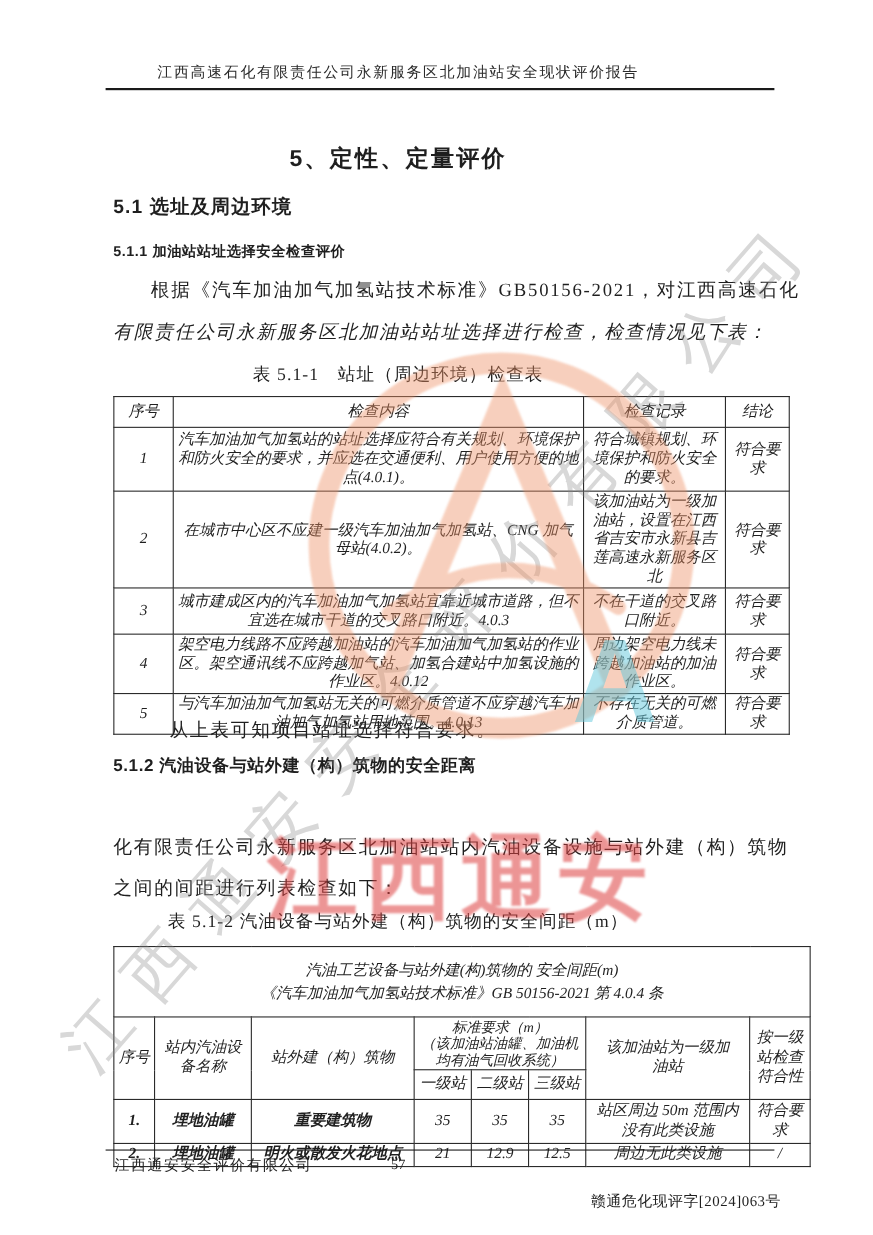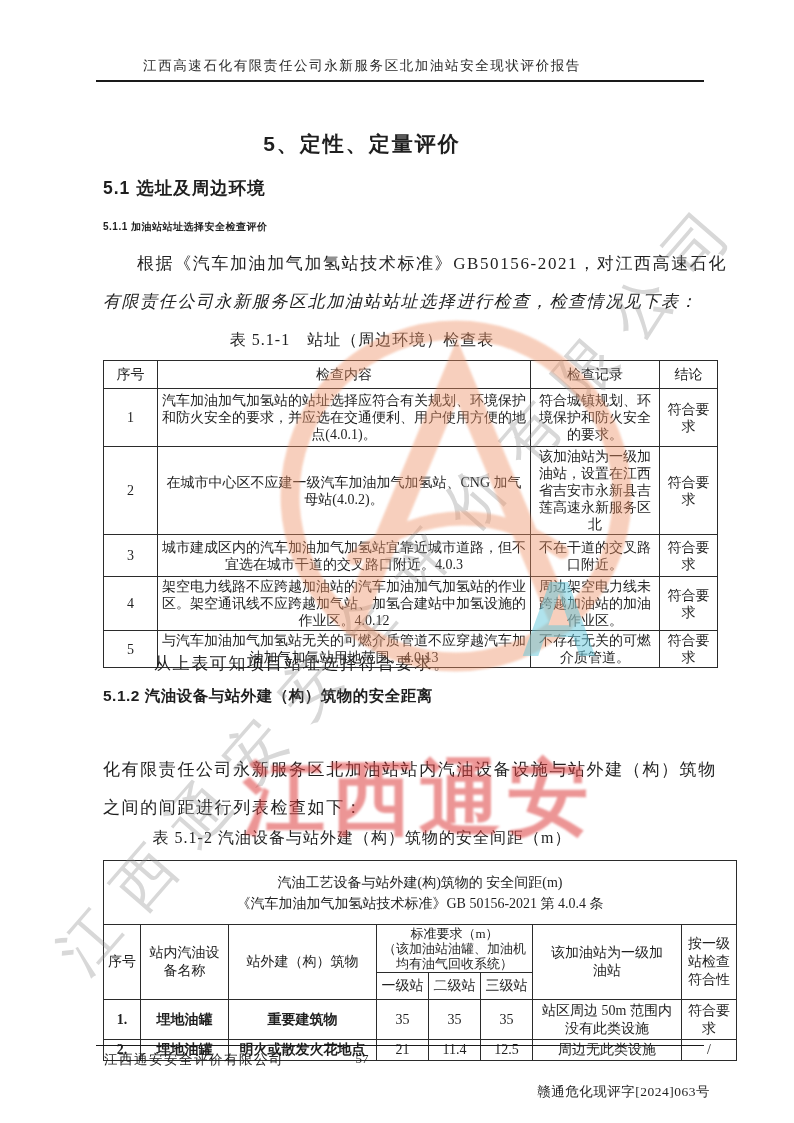--- a/index.html
+++ b/index.html
@@ -19,34 +19,34 @@
   .header-rule{top:80px;}
   .footer-rule{top:1045px;border-top:1.6px solid #1a1a1a;}
   .footer-left{top:1051px;left:104px;font-size:13.5px;letter-spacing:1.5px;}
   .footer-page{top:1051px;font-size:13px;}
   .footer-right{top:1051px;left:96px;width:614px;text-align:right;font-size:13.5px;letter-spacing:.5px;margin-top:32px;}
 
   
   .sans{font-family:"Liberation Sans","DejaVu Sans",sans-serif;}
   .doc-title{top:130px;font-size:21px;font-weight:bold;letter-spacing:2px;}
   .h-s51{top:176px;left:103px;font-size:17.5px;font-weight:bold;letter-spacing:1px;}
-  .h-s511{top:220px;left:103px;font-size:10px;font-weight:bold;letter-spacing:.5px;}
+  .h-s511{top:220px;left:103px;font-size:13px;font-weight:bold;letter-spacing:.5px;}
   .h-s512{top:686px;left:103px;font-size:15.5px;font-weight:bold;letter-spacing:.5px;}
   .bodyline{font-size:17px;letter-spacing:1.6px;}
   .p1l1{top:252px;left:103px;padding-left:34px;}
   .p1l2{top:290px;left:103px;font-style:italic;}
   .note1{top:652px;left:154px;}
   .p2l1{top:720px;left:103px;padding-left:34px;}
   .p2l2{top:758px;left:103px;}
   .p2l3{top:796px;left:103px;}
   .cap1{top:330px;font-size:16px;letter-spacing:1px;}
   .cap2{top:828px;font-size:16px;letter-spacing:1px;}
 
   
-  table{border-collapse:collapse;table-layout:fixed;}
+  table{border-collapse:collapse;table-layout:fixed;font-style:italic;}
   td,th{border:1.6px solid #2b2b2b;vertical-align:middle;text-align:center;
         font-weight:normal;padding:1px 3px;overflow:hidden;}
   .t1{top:360px;left:103px;width:614px;font-size:14px;line-height:17px;}
   .t2{top:860px;left:103px;width:633px;font-size:14px;line-height:18px;}
   .t2 .std{font-size:13px;line-height:15px;padding:1px 0;}
   .t2 .ttl{line-height:21px;}
   .t2 .bold-cell{font-weight:bold;}
   .t2 .pad-cell{padding:1px 14px;}
   tr.h28{height:28px;} tr.h58{height:58px;} tr.h70{height:70px;}
   tr.h42{height:42px;} tr.h52{height:52px;} tr.h36{height:36px;}
@@ -197,21 +197,21 @@
       <td>35</td>
       <td>35</td>
       <td>站区周边 50m 范围内没有此类设施</td>
       <td>符合要求</td>
     </tr>
     <tr class="h20">
       <td class="bold-cell">2.</td>
       <td class="bold-cell">埋地油罐</td>
       <td class="bold-cell">明火或散发火花地点</td>
       <td>21</td>
-      <td>11.4</td>
+      <td>12.9</td>
       <td>12.5</td>
       <td>周边无此类设施</td>
       <td>/</td>
     </tr>
   </tbody>
     </table>
 
   <div class="abs hrule footer-rule content"></div>
   <div class="abs footer-left content nowrap">江西通安安全评价有限公司</div>
   <div class="abs center footer-page content">57</div>

